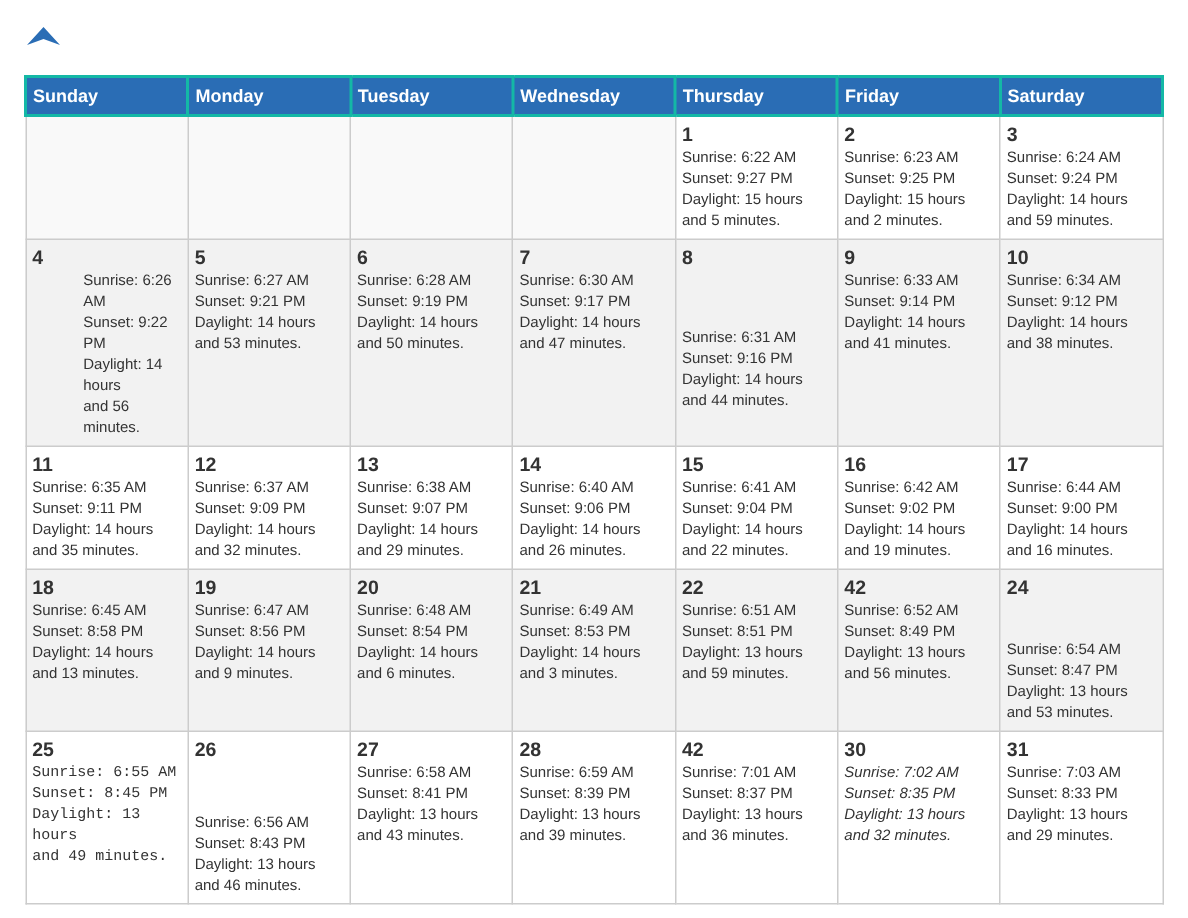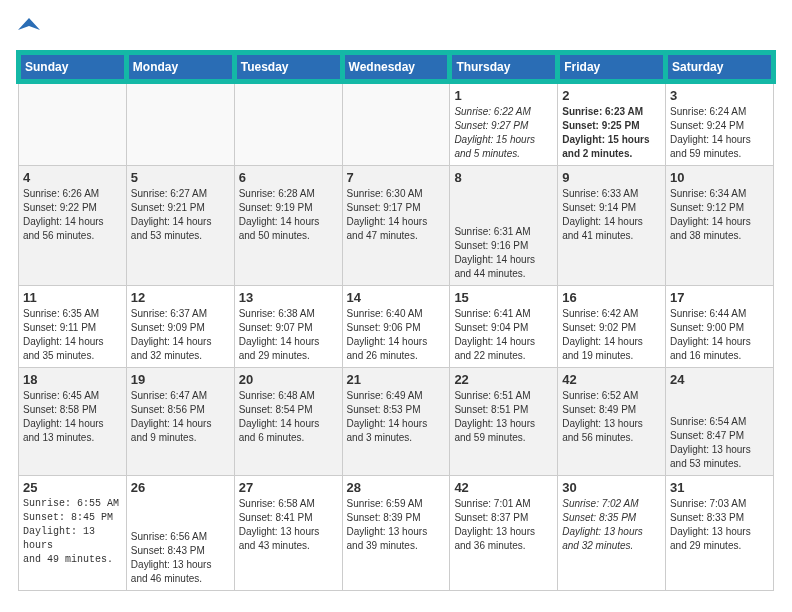--- a/index.html
+++ b/index.html
@@ -38,21 +38,21 @@
       border-collapse: collapse;
       table-layout: fixed;
     }
     thead th {
       background-color: #2a6db5;
       color: #fff;
       font-size: 12px;
       font-weight: bold;
       padding: 5px 4px;
       text-align: left;
-      border: 5px solid #14b8a6;
+      border: 2px solid #14b8a6;
     }
     tbody td {
       vertical-align: top;
       padding: 4px 4px;
       border: 1px solid #ccc;
       font-size: 10px;
       color: #333;
       height: 80px;
       background: #fff;
     }
@@ -124,44 +124,44 @@
       </tr>
   </thead>
   <tbody id="calendar-body">
   <tr>
         <td class="empty-cell"></td>
         <td class="empty-cell"></td>
         <td class="empty-cell"></td>
         <td class="empty-cell"></td>
         <td>
           <span class="day-number">1</span>
-          <div class="day-info" style="white-space: pre-line; font-style: italic;">Sunrise: 6:22 AM
+          <div class="day-info" style="white-space: pre-line;">Sunrise: 6:22 AM
 Sunset: 9:27 PM
 Daylight: 15 hours
 and 5 minutes.</div>
         </td>
         <td>
           <span class="day-number">2</span>
-          <div class="day-info" style="white-space: pre-line; font-weight: bold;">Sunrise: 6:23 AM
+          <div class="day-info" style="white-space: pre-line;">Sunrise: 6:23 AM
 Sunset: 9:25 PM
 Daylight: 15 hours
 and 2 minutes.</div>
         </td>
         <td>
           <span class="day-number">3</span>
           <div class="day-info" style="white-space: pre-line;">Sunrise: 6:24 AM
 Sunset: 9:24 PM
 Daylight: 14 hours
 and 59 minutes.</div>
         </td>
       </tr>
       <tr>
         <td>
           <span class="day-number">4</span>
-          <div class="day-info" style="white-space: pre-line;">Sunrise: 6:26 AM
+          <div class="day-info" style="white-space: pre-line; margin-left: 34px;">Sunrise: 6:26 AM
 Sunset: 9:22 PM
 Daylight: 14 hours
 and 56 minutes.</div>
         </td>
         <td>
           <span class="day-number">5</span>
           <div class="day-info" style="white-space: pre-line;">Sunrise: 6:27 AM
 Sunset: 9:21 PM
 Daylight: 14 hours
 and 53 minutes.</div>

